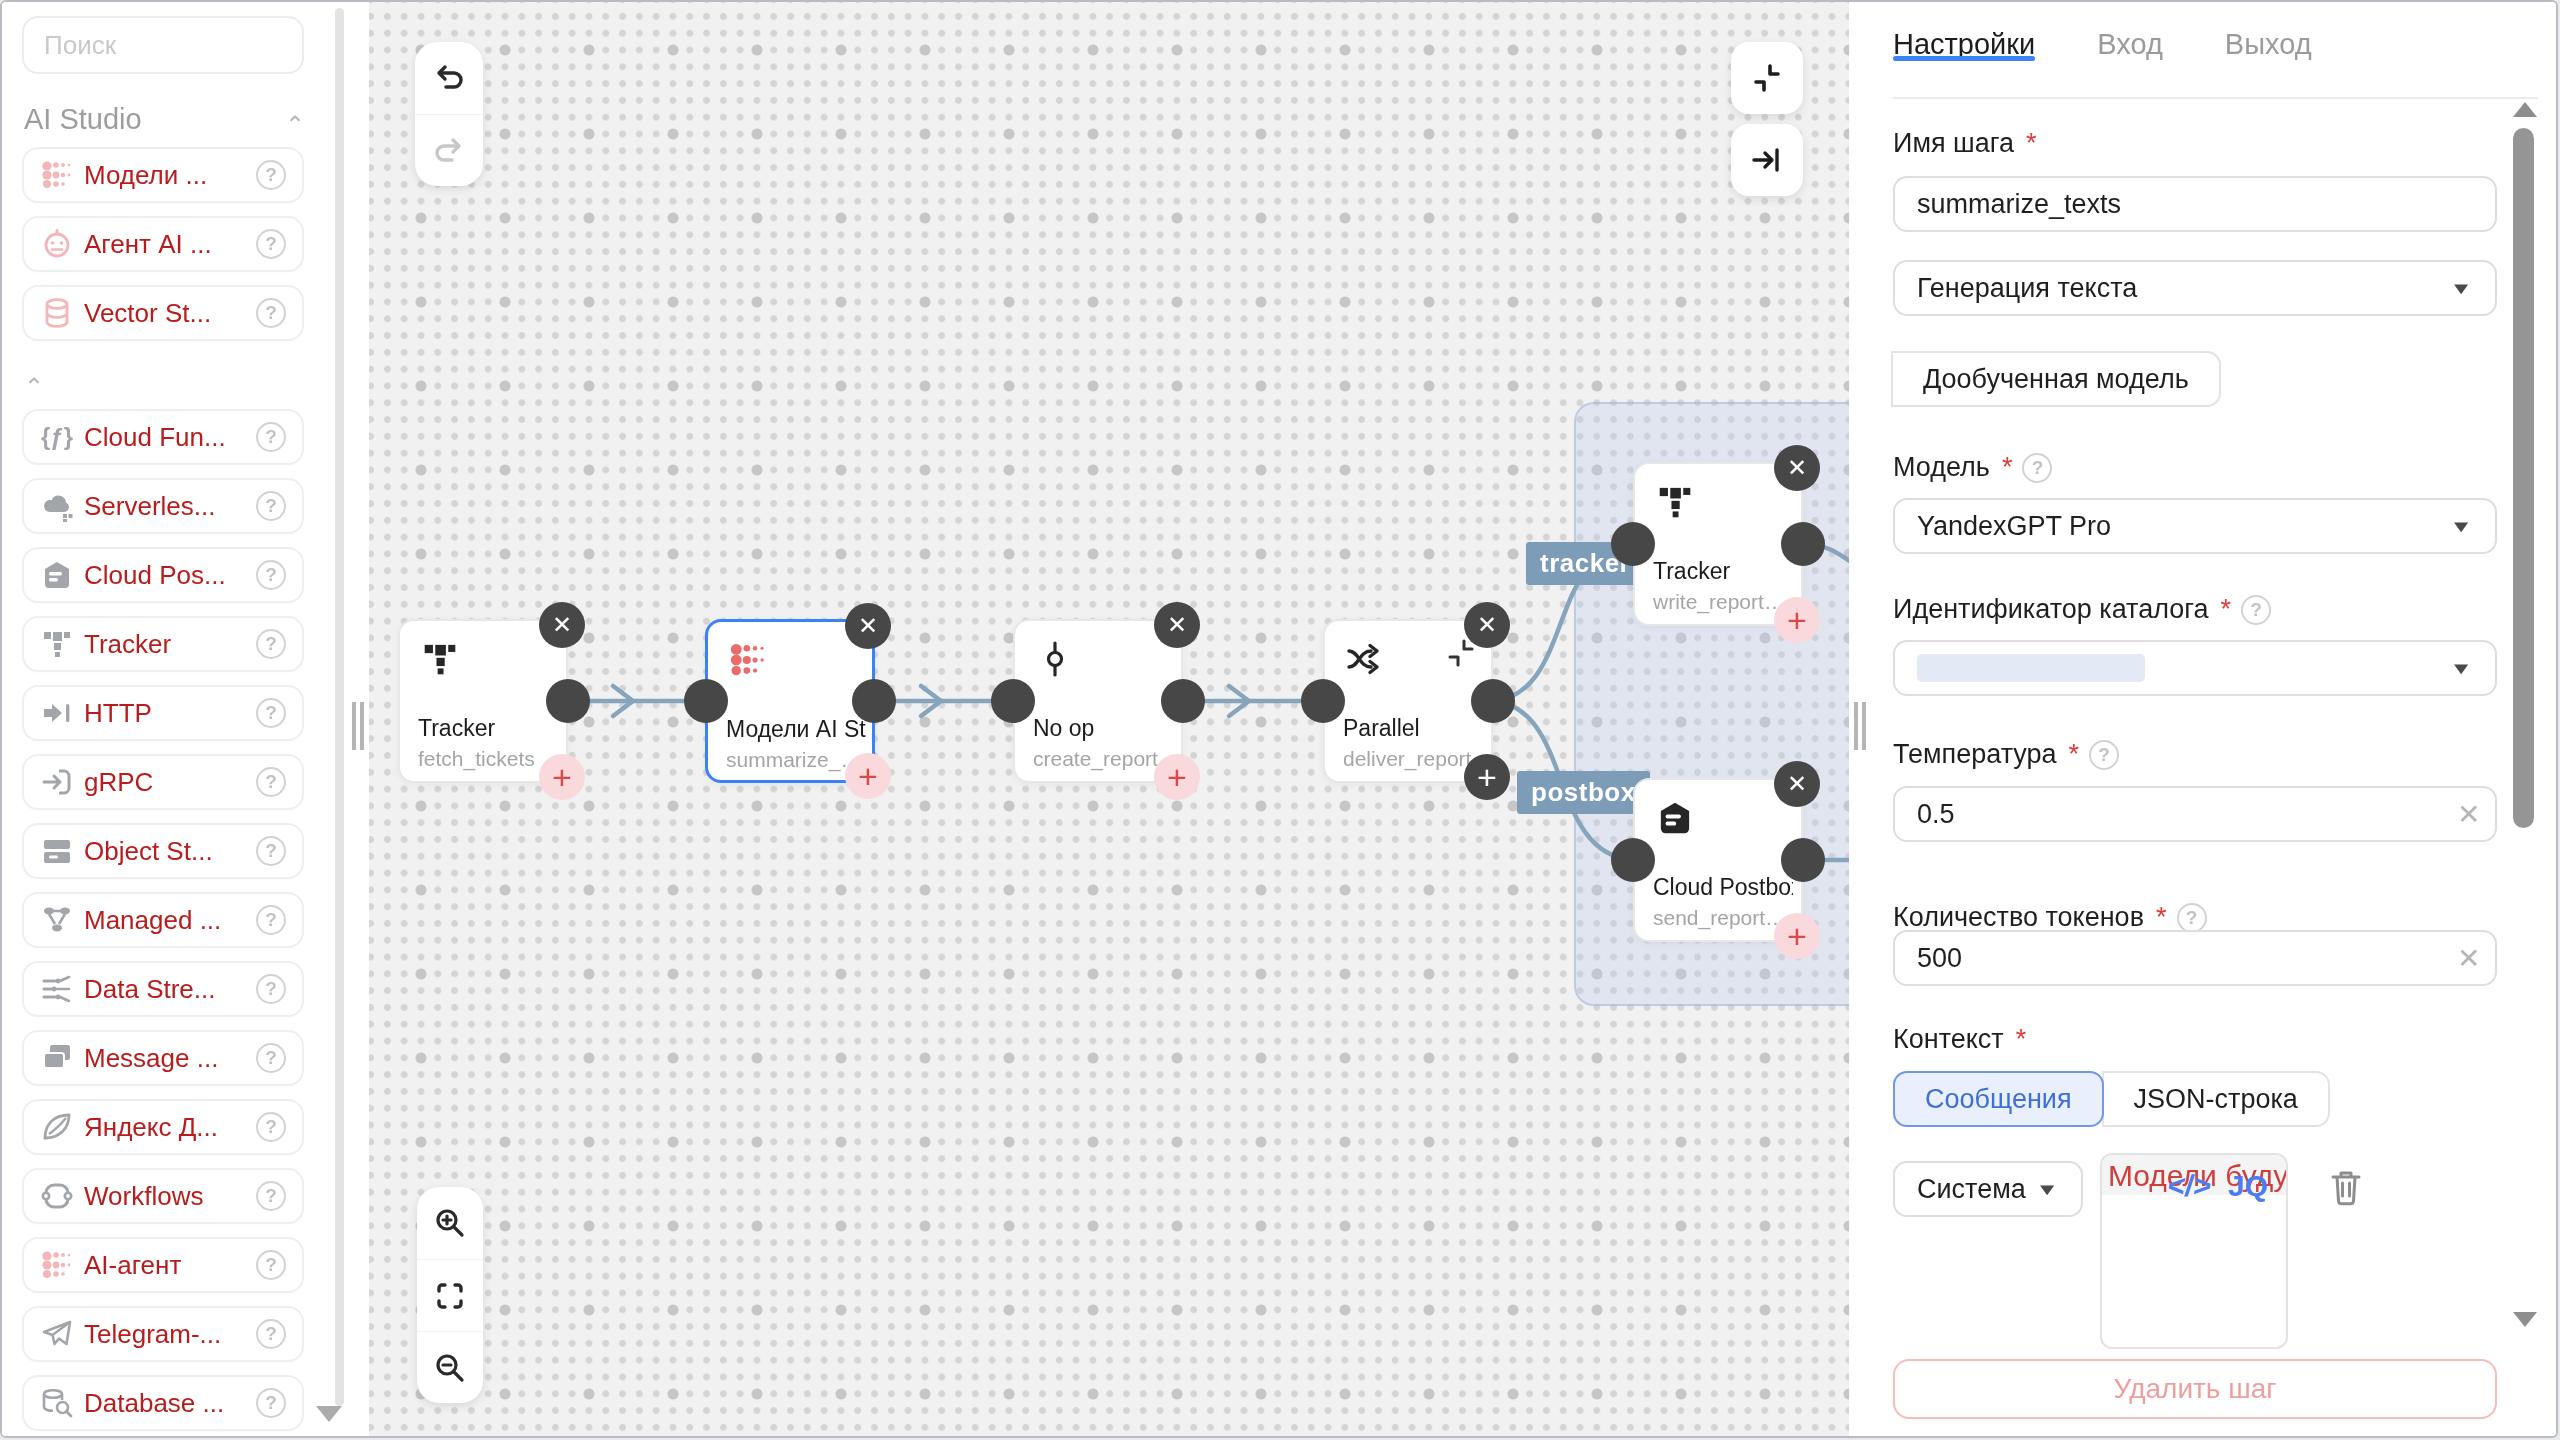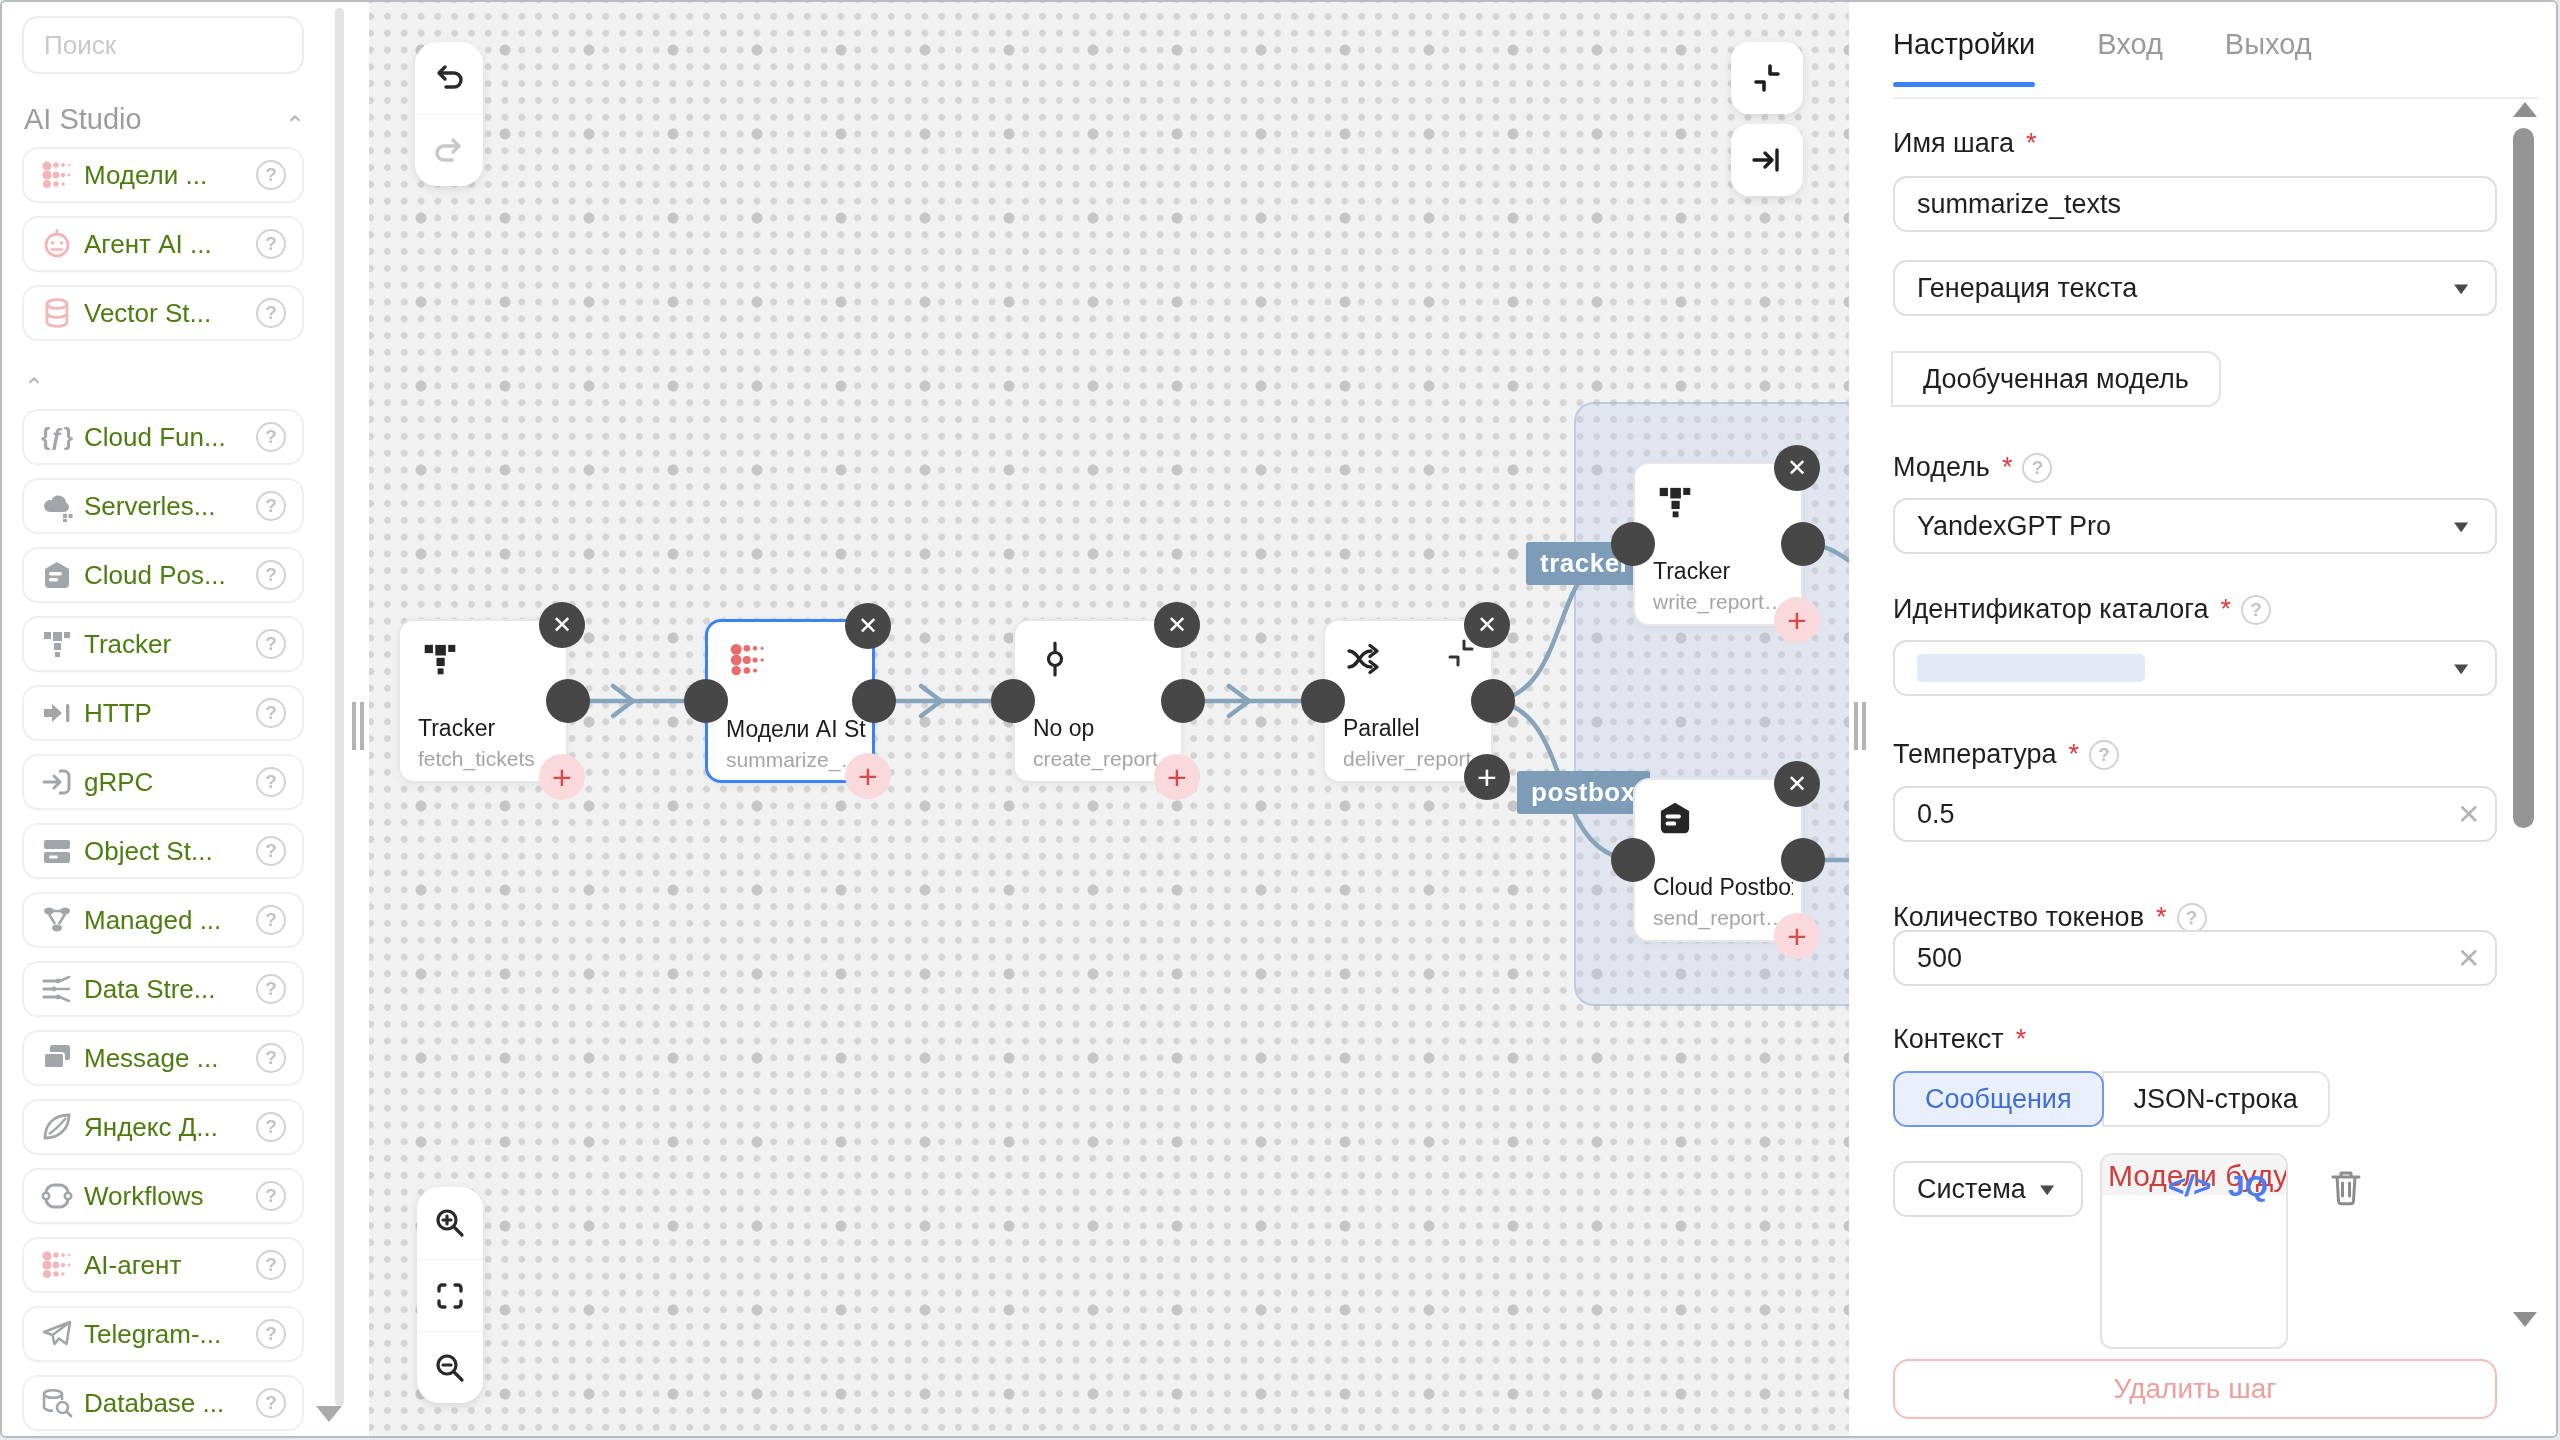--- a/index.html
+++ b/index.html
@@ -18,21 +18,21 @@
                 margin:26px 2px 8px 2px; }
   .sb-section-label { font-size:29px; color:#9d9d9d; line-height:1.35; max-width:240px; }
   .sb-chevron { font-size:24px; color:#b5b5b5; margin-top:6px; margin-right:26px; }
   .sb-item { width:282px; height:56px; background:#fff; border:2px solid #efefef; border-radius:16px;
              margin:0 0 13px 0; display:flex; align-items:center; padding:0 16px 0 16px;
              box-shadow:0 1px 2px rgba(0,0,0,0.02); }
   .sb-item .ic { width:44px; height:36px; display:flex; align-items:center; justify-content:flex-start; flex:0 0 44px; }
   .sb-item .ic svg { width:34px; height:34px; }
   .tone-gray { color:#a2a6ab; }
   .tone-pink { color:#f3b6b9; }
-  .sb-item .lbl { flex:1; font-size:26px; color:#4d7c0f; white-space:nowrap; overflow:hidden; }
+  .sb-item .lbl { flex:1; font-size:26px; color:#b91c1c; white-space:nowrap; overflow:hidden; }
   .q-circle { width:30px; height:30px; border:2.5px solid #d2d2d2; border-radius:50%;
               color:#c2c2c2; font-size:19px; font-weight:bold; display:flex; align-items:center;
               justify-content:center; flex:0 0 30px; }
   .sb-scrollbar { position:absolute; left:333px; top:6px; width:9px; height:1398px;
                   background:#e3e3e3; border-radius:5px; }
   .sb-downarrow { position:absolute; left:314px; top:1404px; width:0; height:0;
                   border-left:13px solid transparent; border-right:13px solid transparent;
                   border-top:16px solid #ababab; }
 
   
@@ -87,21 +87,21 @@
   .cv-btn.dim { color:#c8c8c8; }
   .cv-btn + .cv-btn { border-top:1px solid #f2f2f2; }
   .cv-sq { position:absolute; width:72px; height:72px; background:#fff; border-radius:18px;
            box-shadow:0 3px 10px rgba(0,0,0,0.10); display:flex; align-items:center;
            justify-content:center; color:#1d1d1d; }
   .cv-sq1 { right:46px; top:40px; } .cv-sq2 { right:46px; top:122px; }
 
   
   .panel { position:absolute; left:1869px; top:0; width:689px; height:100%; background:#fff; }
   .tabs { position:absolute; left:22px; top:26px; display:flex; gap:62px; }
-  .tab { font-size:29px; color:#9b9b9b; padding-bottom:26px; position:relative; }
+  .tab { font-size:29px; color:#9b9b9b; position:relative; }
   .tab.active { color:#1c1c1c; }
   .tab.active::after { content:""; position:absolute; left:0; right:0; bottom:0; height:5px;
                        background:#3b82f6; border-radius:3px; }
   .tabline { position:absolute; left:22px; top:95px; width:645px; height:2px; background:#ececec; }
 
   .fld-label { position:absolute; left:22px; font-size:27px; color:#1f1f1f; display:flex;
                align-items:center; gap:10px; }
   .req { color:#e03a3a; margin-left:2px; }
   .tbox { position:absolute; left:22px; width:604px; height:56px; border:2px solid #dedede;
           border-radius:14px; background:#fff; font-size:27px; color:#1f1f1f;

